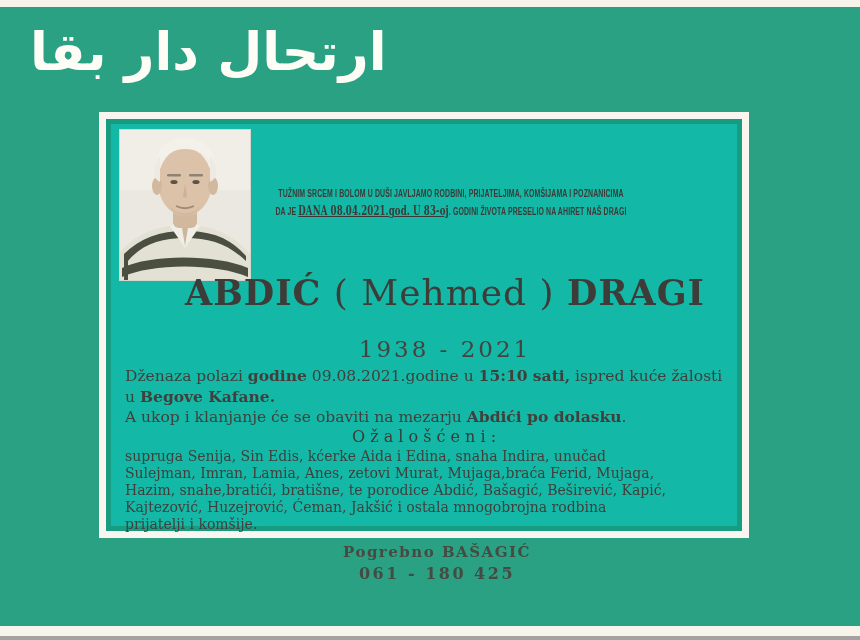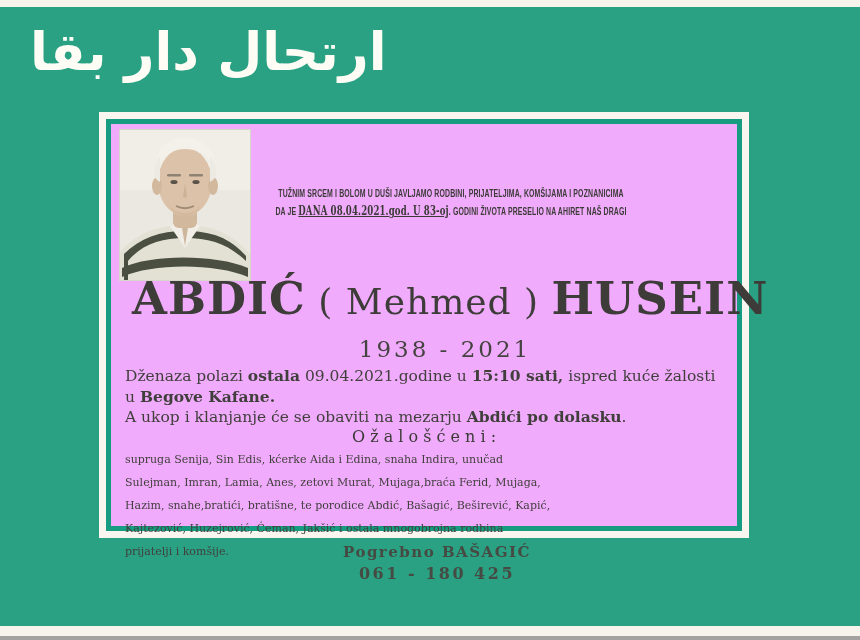--- a/index.html
+++ b/index.html
@@ -34,21 +34,21 @@
     position: absolute;
     left: 99px; top: 112px;
     width: 650px; height: 426px;
     background: #f9f6ef;
     padding: 7px;
   }
   .card-inner {
     position: relative;
     width: 100%; height: 100%;
     border: 5px solid #189c81;
-    background: #f0abfc;
+    background: #14b8a6;
   }
 
   
   .photo {
     position: absolute;
     left: 9px; top: 6px;
     width: 130px; height: 150px;
     background: #eae8e0;
     outline: 1px solid #d8d5ca;
   }
@@ -78,21 +78,21 @@
   
   .name-line {
     position: absolute;
     left: 21px; top: 148px; width: 626px;
     text-align: center;
     white-space: nowrap;
     color: #3e3c39;
   }
   .name-line .nm {
     font-weight: bold;
-    font-size: 45px;
+    font-size: 35px;
     letter-spacing: 1px;
   }
   .name-line .mid {
     font-size: 36px;
     letter-spacing: 1px;
   }
 
   .years {
     position: absolute;
     left: 21px; top: 212px; width: 626px;
@@ -117,22 +117,22 @@
     position: absolute;
     left: 14px; top: 303px; width: 598px;
     text-align: center;
     font-weight: normal;
     font-size: 16px;
     color: #3c3a37;
   }
   .mourners {
     position: absolute;
     left: 14px; top: 324px; width: 612px;
-    font-size: 11px;
-    line-height: 23px;
+    font-size: 14px;
+    line-height: 17px;
     white-space: pre-line;
     color: #413f3c;
   }
 
   
   .footer {
     position: absolute;
     left: 7px; top: 543px; width: 860px;
     text-align: center;
     color: #454b43;
@@ -188,25 +188,25 @@
 
         <path d="M46,70 C 50,82 60,86 65,86 C 70,86 80,82 84,70 C 80,80 72,83 65,83 C 58,83 50,80 46,70 Z" fill="#cdb296" opacity="0.6"></path>
       </svg>
     </div>
 
     <div class="intro">
       <div>TUŽNIM SRCEM I BOLOM U DUŠI JAVLJAMO RODBINI, PRIJATELJIMA, KOMŠIJAMA I POZNANICIMA</div>
       <div class="seg"><span>DA JE </span><span class="su">DANA 08.04.2021.god. U 83-oj</span><span>. GODINI ŽIVOTA PRESELIO NA AHIRET NAŠ DRAGI</span></div>
     </div>
 
-    <div class="name-line seg"><span class="nm">ABDIĆ</span><span class="mid">  ( Mehmed ) </span><span class="nm">HUSEIN</span></div>
+    <div class="name-line seg"><span class="nm">ABDIĆ</span><span class="mid">  ( Mehmed ) </span><span class="nm">DRAGI</span></div>
 
     <div class="years">1938 - 2021</div>
 
-    <div class="funeral seg"><span>Dženaza polazi </span><span class="b">ostala</span><span> 09.04.2021.godine u </span><span class="b">15:10 sati,</span><span> ispred kuće žalosti
+    <div class="funeral seg"><span>Dženaza polazi </span><span class="b">godine</span><span> 09.08.2021.godine u </span><span class="b">15:10 sati,</span><span> ispred kuće žalosti
 u </span><span class="b">Begove Kafane.</span><span>
 A ukop i klanjanje će se obaviti na mezarju </span><span class="b">Abdići po dolasku</span><span>.</span></div>
 
     <div class="mourners-heading">O ž a l o š ć e n i :</div>
 
     <div class="mourners">supruga Senija, Sin Edis, kćerke Aida i Edina, snaha Indira, unučad
 Sulejman, Imran, Lamia, Anes, zetovi Murat, Mujaga,braća Ferid, Mujaga,
 Hazim, snahe,bratići, bratišne, te porodice Abdić, Bašagić, Beširević, Kapić,
 Kajtezović, Huzejrović, Ćeman, Jakšić i ostala mnogobrojna rodbina
 prijatelji i komšije.</div>

